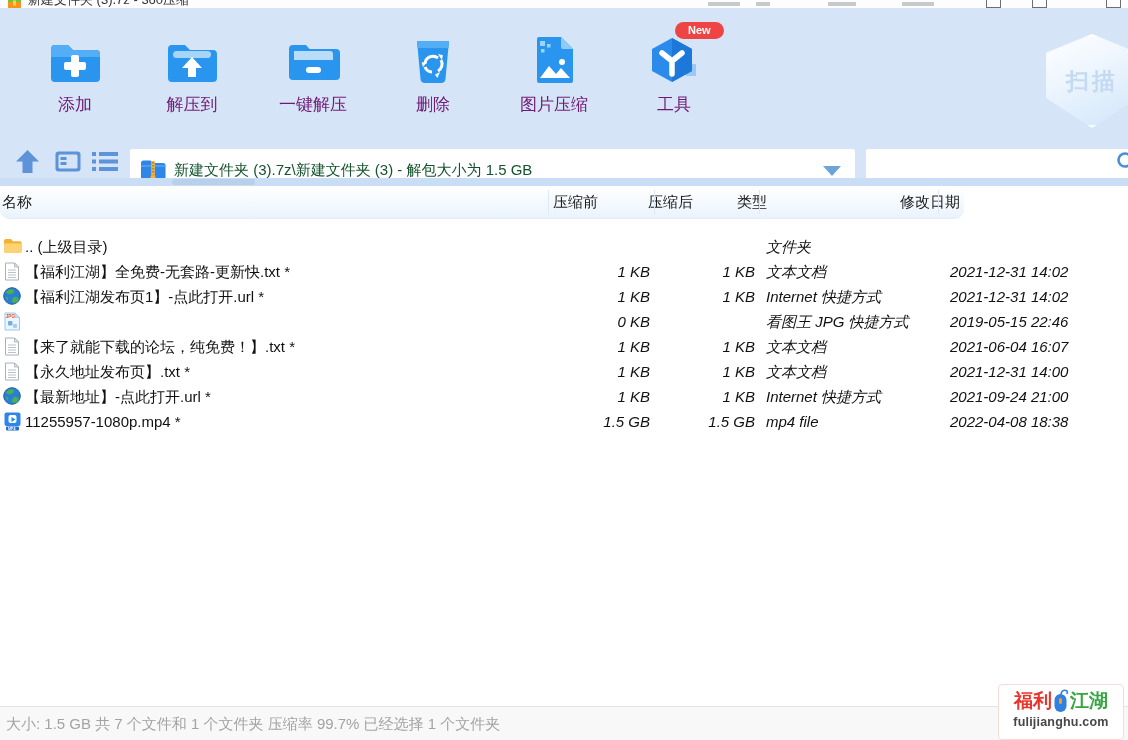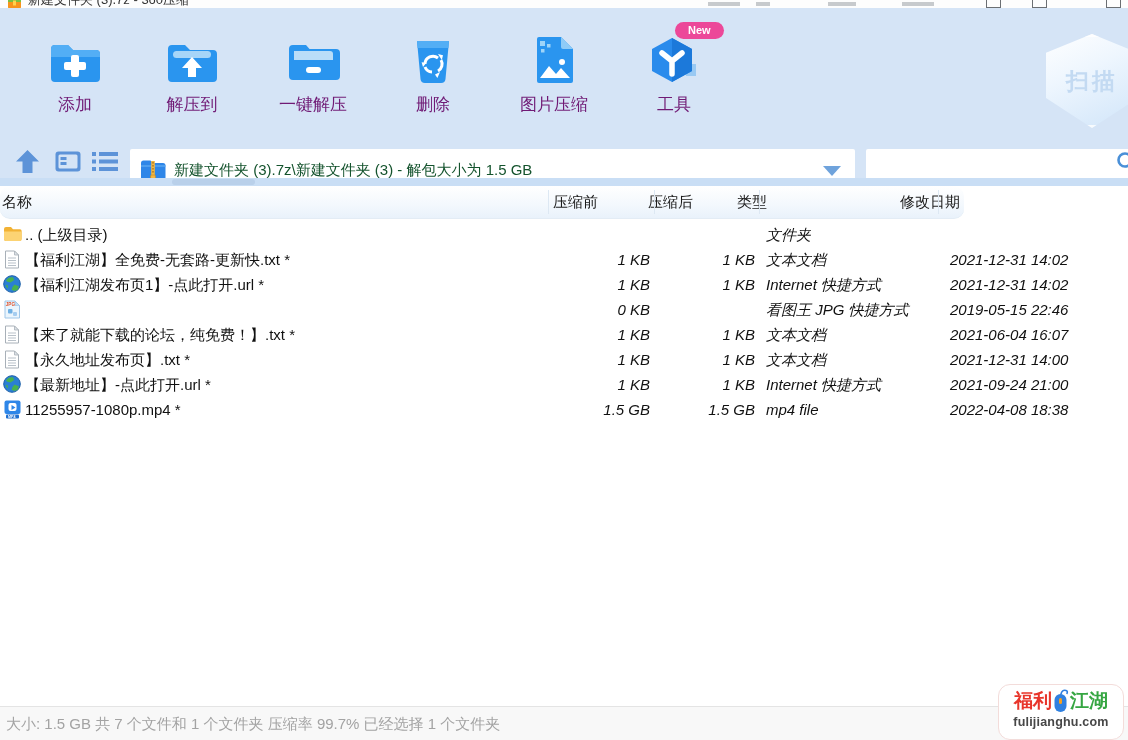--- a/index.html
+++ b/index.html
@@ -11,21 +11,21 @@
   .titlebar .tb-icon{position:absolute;left:8px;top:-5px;}
   .titlebar .tb-title{position:absolute;left:28px;top:-9px;font-size:13px;color:#333;white-space:nowrap;}
   .menu-frag{position:absolute;top:2px;height:4px;background:#9aa0a6;opacity:.55;}
   .winbtn{position:absolute;top:-4px;width:13px;height:10px;border:1.6px solid #6b6f73;background:#fdfdfd;}
 
   
   .bluebar{position:absolute;left:0;top:8px;width:1128px;height:170px;background:#d5e4f6;}
   .tbtn{position:absolute;top:22px;width:110px;text-align:center;cursor:default;}
   .tbicon{height:56px;display:flex;align-items:flex-end;justify-content:center;}
   .tblabel{margin-top:7px;font-size:17px;color:#701a75;}
-  .newbadge{position:absolute;left:56px;top:-8px;background:#ec4899;color:#fff;font-size:11px;
+  .newbadge{position:absolute;left:56px;top:-8px;background:#ef4444;color:#fff;font-size:11px;
             font-weight:bold;padding:2px 13px;border-radius:9px;line-height:13px;}
   .scanshield{position:absolute;left:1042px;top:26px;width:100px;height:94px;
       clip-path:polygon(50% 0%,96% 20%,96% 68%,50% 100%,4% 68%,4% 20%);
       background:linear-gradient(155deg,#ffffff 0%,#eef6fe 40%,#cfe4f9 100%);
       box-shadow:inset 0 0 0 3px rgba(255,255,255,.8);}
   .scanshield span{display:block;text-align:center;margin-top:32px;font-size:23px;font-weight:bold;
       color:#c3daf2;letter-spacing:3px;}
 
   
   .navicon{position:absolute;top:140px;cursor:pointer;}
@@ -46,37 +46,37 @@
 
   
   .colheader{position:absolute;left:0;top:186px;width:964px;height:32px;
       background:linear-gradient(180deg,#ffffff 0%,#f3f8fd 60%,#e9f2fb 100%);
       border-bottom:1px solid #e3ecf5;font-size:15px;color:#1a1a1a;border-radius:10px;}
   .colheader .hc{position:absolute;top:0;line-height:32px;cursor:pointer;}
   .hsep{position:absolute;top:4px;width:1px;height:24px;background:#dde8f3;}
 
   
   .filelist{position:absolute;left:0;top:222px;width:1128px;height:480px;background:#fff;}
-  .frow{position:absolute;left:0;width:1128px;height:25px;line-height:25px;font-size:15px;cursor:default;}
+  .frow{position:absolute;left:0;width:1128px;height:25px;line-height:25px;font-size:15px;cursor:default;margin-top:12px;}
   .ficon{position:absolute;left:2px;top:2px;width:20px;height:20px;display:flex;align-items:center;justify-content:center;}
   .fname{position:absolute;left:25px;white-space:nowrap;}
   .cell{position:absolute;white-space:nowrap;font-style:italic;}
   .fsizeb{left:520px;width:130px;text-align:right;}
   .fsizea{left:660px;width:95px;text-align:right;}
   .ftype{left:766px;}
   .fdate{left:950px;}
 
   
   .statusbar{position:absolute;left:0;top:706px;width:1128px;height:34px;background:#f8f8f8;
       border-top:1px solid #e4e4e4;}
   .statusbar .stext{position:absolute;left:6px;top:0;line-height:33px;font-size:15px;color:#a3a3a3;white-space:nowrap;}
 
   
   .sitelogo{position:absolute;left:998px;top:684px;width:124px;height:54px;background:#fff;
-      border:1px solid #f3dcda;border-radius:12px;text-align:center;}
+      border:1px solid #f3dcda;border-radius:4px;text-align:center;}
   .sitelogo .l1{display:flex;align-items:center;justify-content:center;margin-top:3px;height:26px;}
   .sitelogo .zh{font-size:19px;font-weight:bold;line-height:26px;}
   .sitelogo .red{color:#e8352b;}
   .sitelogo .green{color:#36a642;}
   .sitelogo .dom{font-size:12.5px;font-weight:bold;color:#474747;letter-spacing:.2px;margin-top:1px;}
 </style>
 </head>
 <body>
 
 <div class="app">

